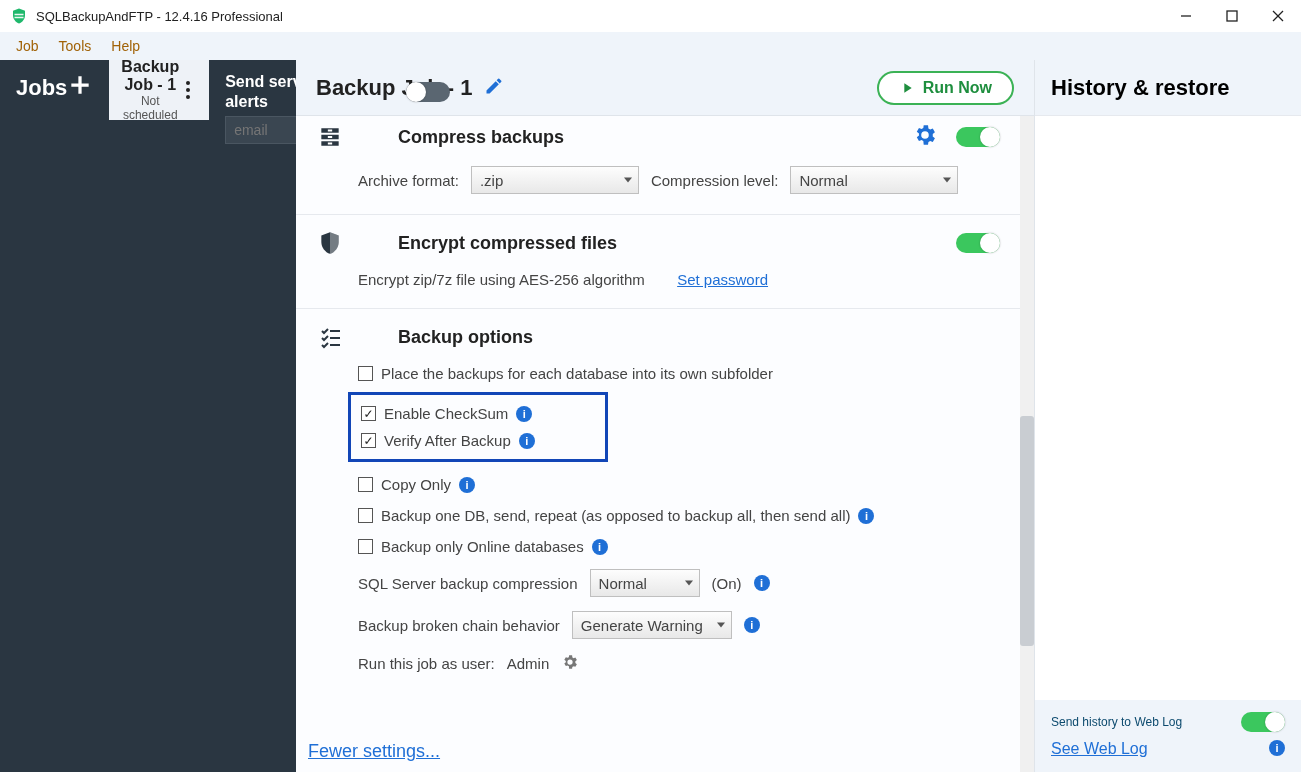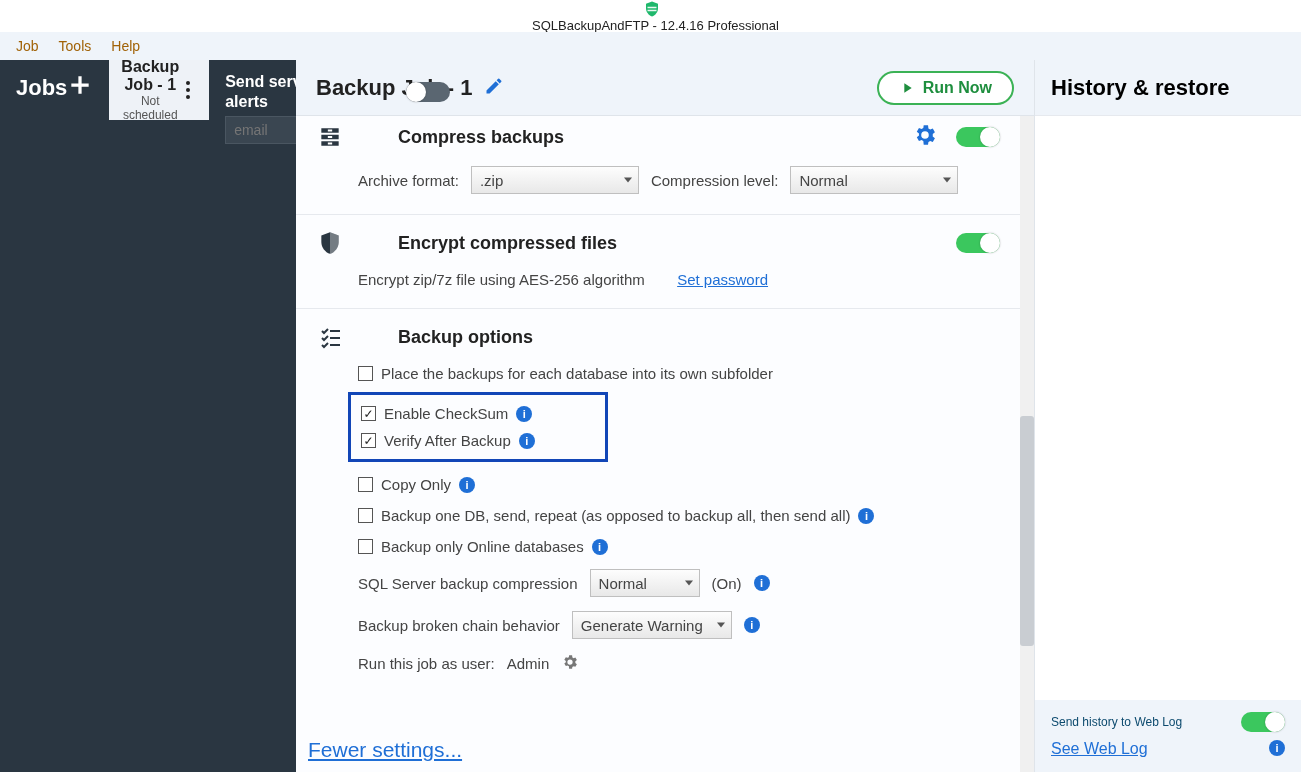--- a/index.html
+++ b/index.html
@@ -1,19 +1,19 @@
 <!DOCTYPE html>
 <html><head>
 <meta charset="utf-8">
 <style>
   * { box-sizing: border-box; margin: 0; padding: 0; font-family: "Segoe UI", Arial, sans-serif; }
   body { width: 1301px; height: 772px; overflow: hidden; background: #ffffff; display: flex; flex-direction: column; }
 
   
-  .title-bar { height: 32px; display: flex; align-items: center; padding: 0 0 0 10px; background: #fff; flex-direction: column; }
+  .title-bar { height: 32px; display: flex; align-items: center; padding: 0 0 0 10px; background: #fff; }
   .title-bar .logo { width: 18px; height: 18px; margin-right: 8px; display: inline-flex; }
   .title-bar .title-text { font-size: 13px; color: #222; }
   .title-bar .win-controls { margin-left: auto; display: flex; }
   .title-bar .win-btn { width: 46px; height: 32px; display: flex; align-items: center; justify-content: center; }
   .title-bar .win-btn svg { stroke: #222; }
 
   
   .menu-bar { height: 28px; background: #eff4fa; display: flex; align-items: center; padding: 0 8px; font-size: 14px; color: #a16207; gap: 4px; }
   .menu-bar .menu-item { padding: 2px 8px; }
 
@@ -71,21 +71,21 @@
   .info-ico { width: 16px; height: 16px; background: #1f6fd6; color: #fff; border-radius: 50%; font-size: 11px; font-weight: bold; display: inline-flex; align-items: center; justify-content: center; font-family: Arial; }
   .info-ico.light { background: #fff; color: #333; border: 1px solid #333; }
 
   .check-row { display: flex; align-items: center; gap: 8px; margin-left: 42px; margin-top: 14px; font-size: 15px; color: #444; }
   .cb { width: 15px; height: 15px; border: 1px solid #555; display: inline-flex; align-items: center; justify-content: center; background: #fff; flex: none; }
   .cb.checked::after { content: "✓"; font-size: 12px; color: #222; line-height: 1; }
   .highlight-box { border: 3px solid #1246b7; padding: 6px 10px 10px 0; margin-left: 32px; margin-top: 10px; width: 260px; }
   .highlight-box .check-row { margin-left: 10px; margin-top: 10px; }
   .highlight-box .check-row:first-child { margin-top: 4px; }
 
-  .fewer { position: absolute; left: 12px; bottom: 10px; font-size: 21px; margin-top: 41px; }
+  .fewer { position: absolute; left: 12px; bottom: 10px; font-size: 18px; margin-top: 41px; }
   .mid-body .fewer { }
 
   
   .right { width: 266px; background: #fff; display: flex; flex-direction: column; }
   .right-header { height: 56px; background: #eff4fa; display: flex; align-items: center; padding: 0 16px; font-size: 22px; font-weight: 600; border-bottom: 1px solid #e6e9ee; }
   .right-body { flex: 1; }
   .right-footer { background: #eff4fa; padding: 12px 16px 14px 16px; }
   .rf-row1 { display: flex; align-items: center; }
   .rf-label { font-size: 12px; font-weight: 400; color: #0c4a6e; line-height: 20px; }
   .rf-row2 { display: flex; align-items: flex-start; margin-top: 8px; }

